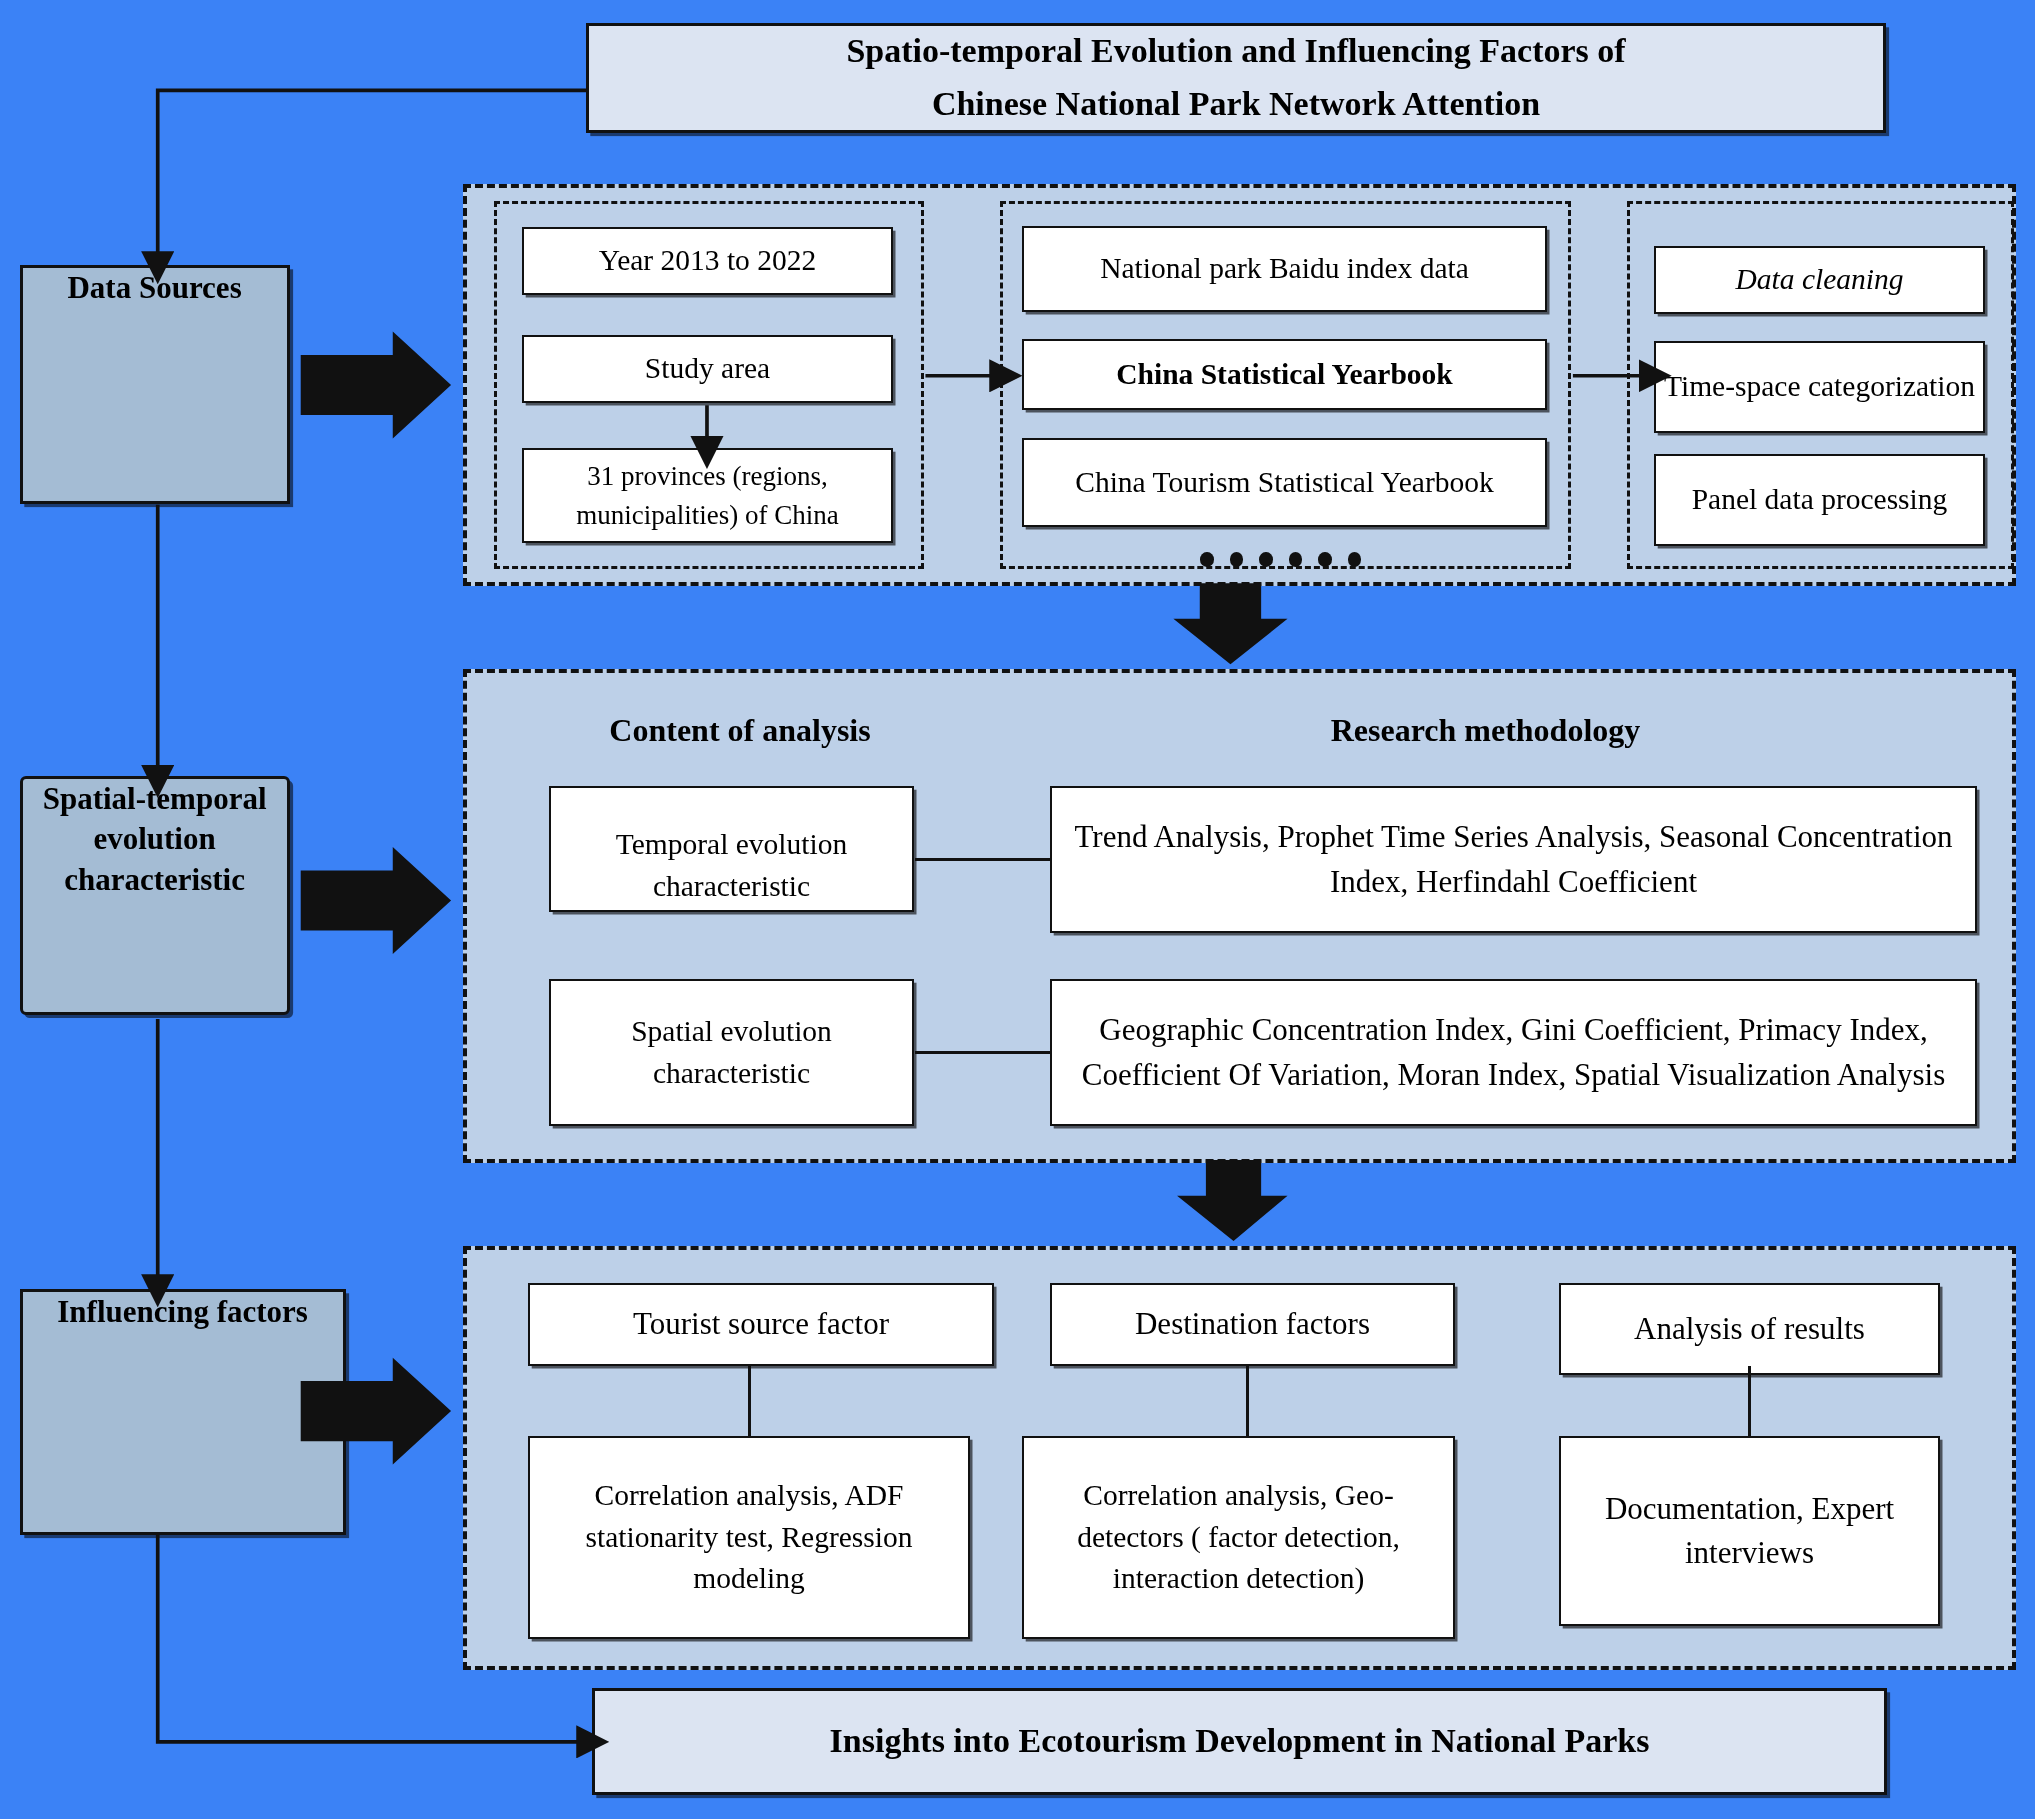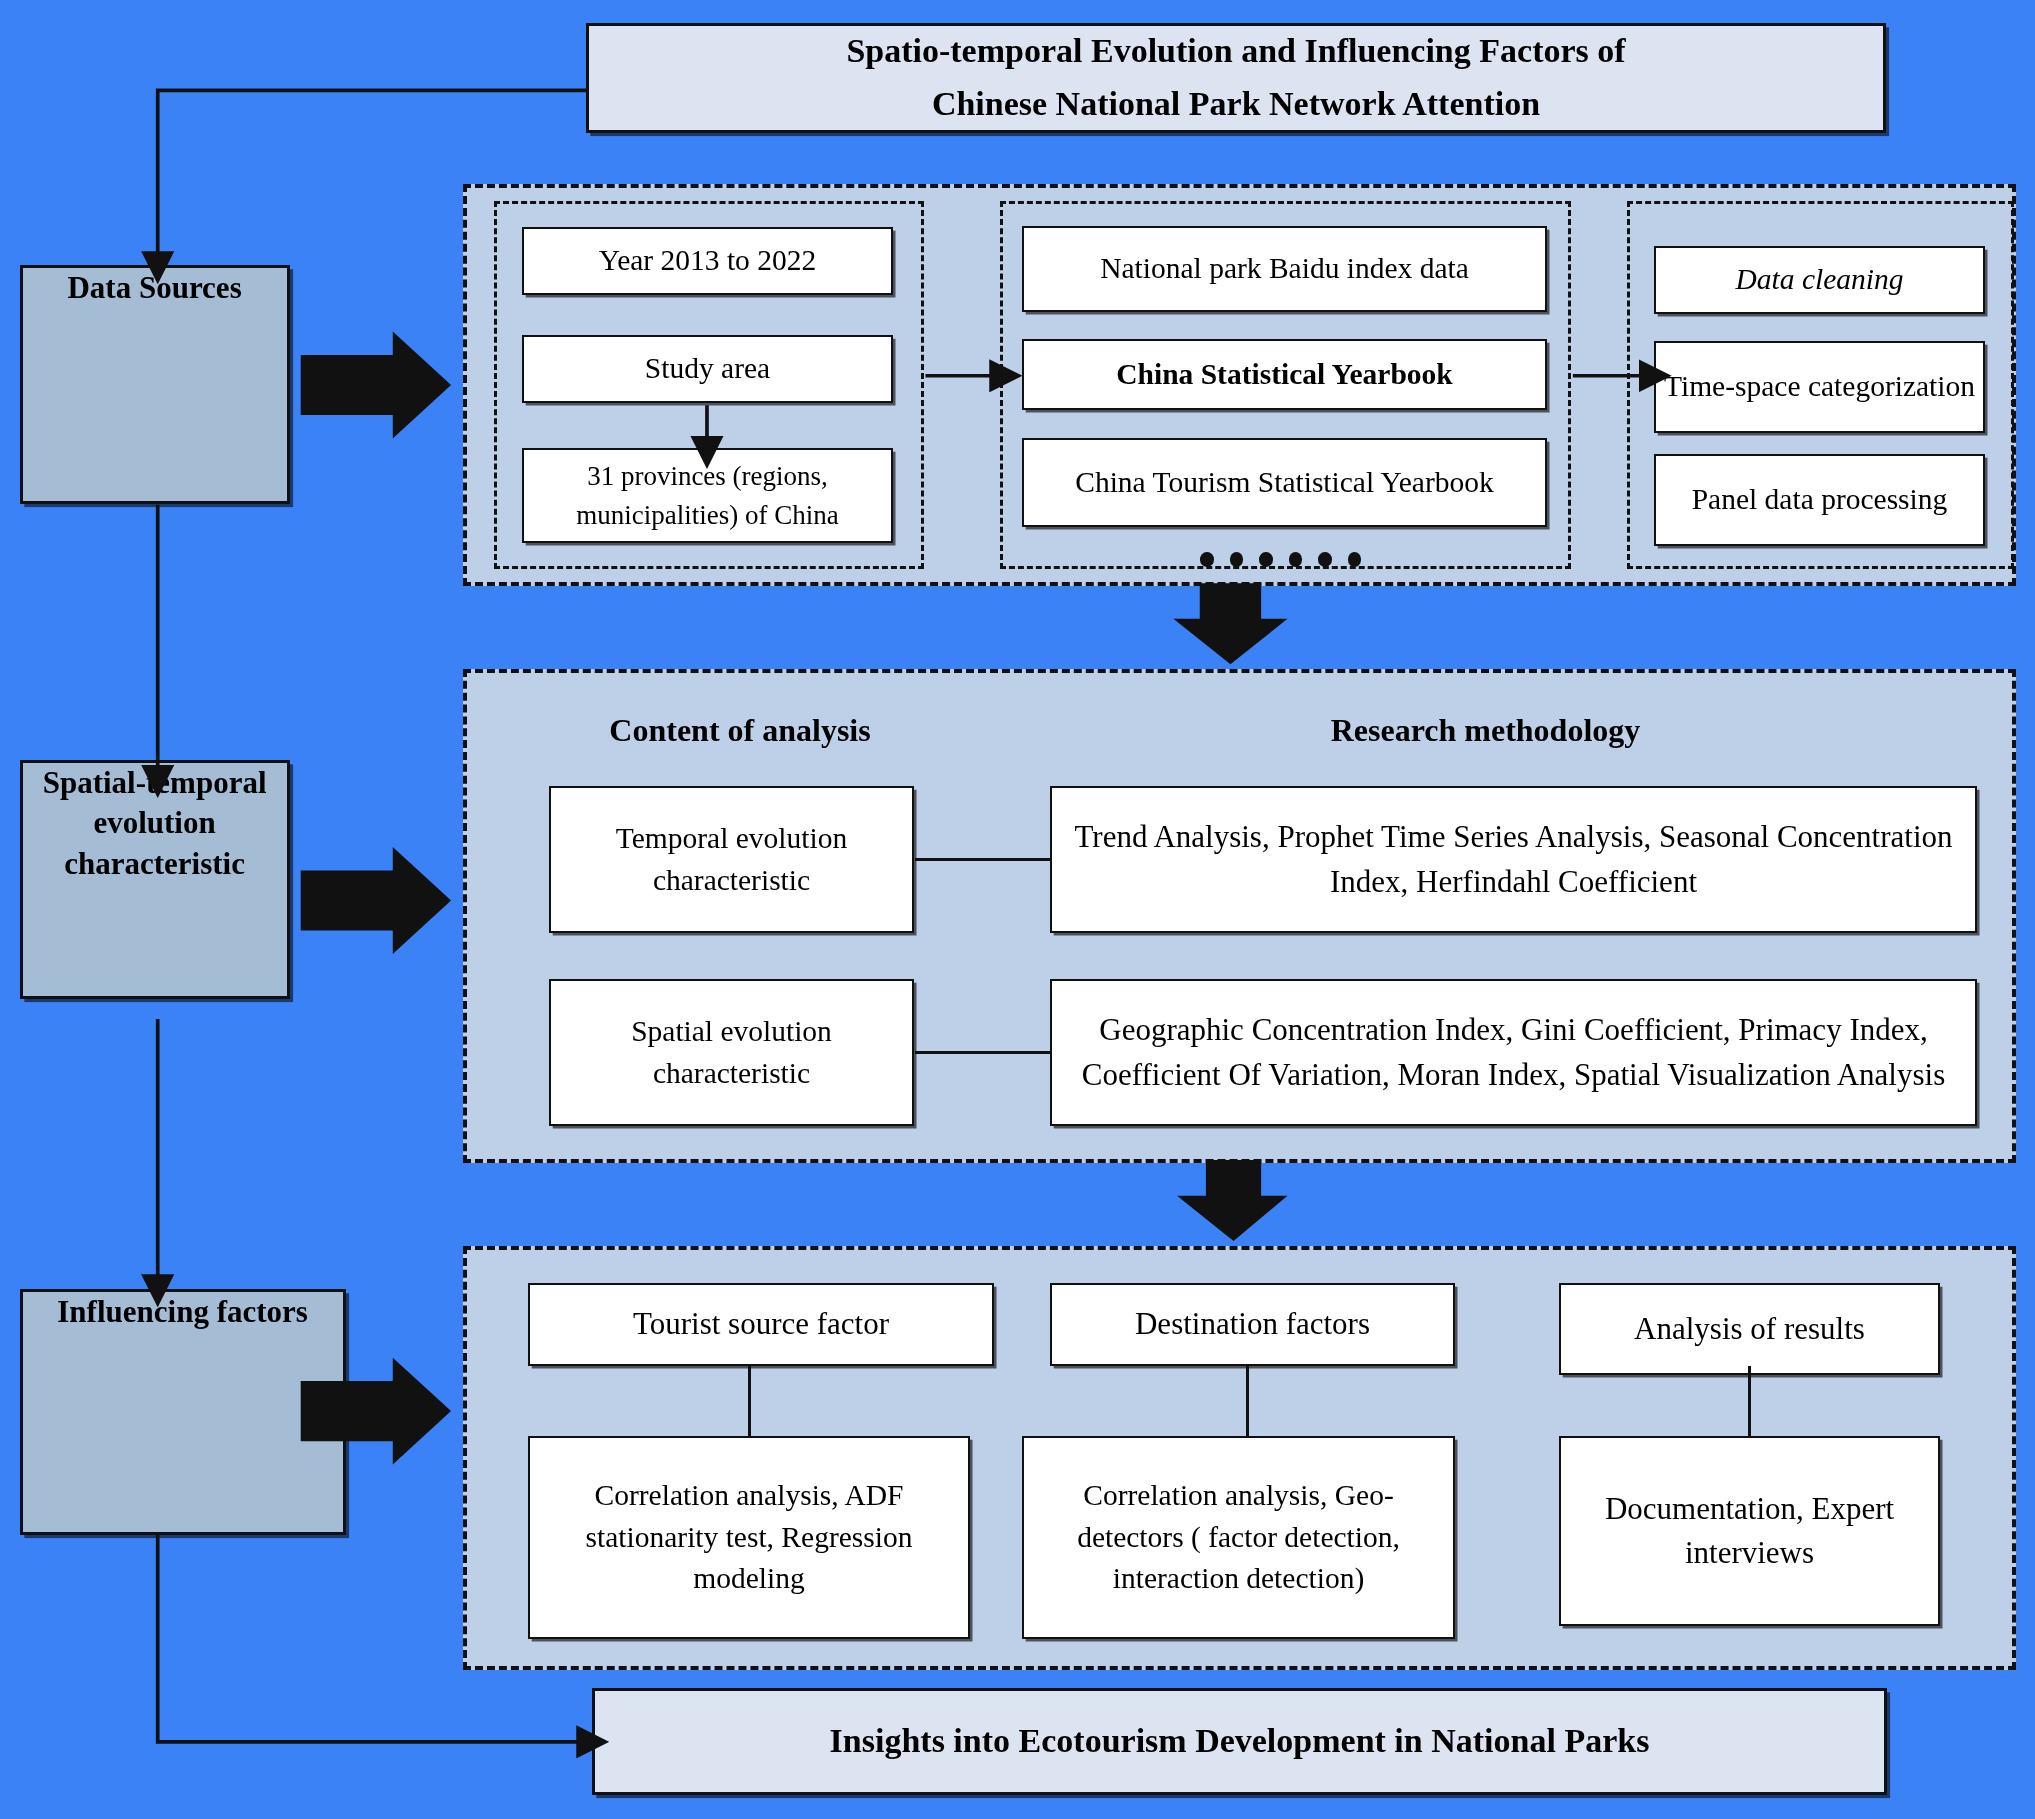--- a/index.html
+++ b/index.html
@@ -81,21 +81,21 @@
     <div>
       <div>Spatio-temporal Evolution and Influencing Factors of</div>
       <div>Chinese National Park Network Attention</div>
     </div>
   </div>
 
   <div class="abs stage" style="left:19.6px;top:265px;width:270px;height:239px;font-size:31px;">
     <span>Data Sources</span>
   </div>
 
-  <div class="abs stage" style="left:19.6px;top:760px;width:270px;height:239px;font-size:31px;padding:0 8.6px;">
+  <div class="abs stage" style="left:19.6px;top:776px;width:270px;height:239px;font-size:31px;padding:0 8.6px;border-radius:6px;">
     <span>Spatial-temporal evolution characteristic</span>
   </div>
 
   <div class="abs stage" style="left:19.6px;top:1289px;width:326px;height:246px;font-size:31px;padding:0 8.6px;">
     <span>Influencing factors</span>
   </div>
 
   <div class="abs panel" style="left:463px;top:184px;width:1553px;height:402px;"></div>
 
   <div class="abs subpanel" style="left:494px;top:201px;width:430px;height:368px;"></div>
@@ -137,21 +137,21 @@
   </div>
   <div class="abs wbox" style="left:1654px;top:454px;width:331px;height:92px;font-size:29.5px;">
     <span>Panel data processing</span>
   </div>
 
   <div class="abs panel" style="left:463px;top:669px;width:1553px;height:494px;"></div>
 
   <div class="grouphead" style="left:568px;top:712px;width:344px;font-size:32px;">Content of analysis</div>
   <div class="grouphead" style="left:1056px;top:712px;width:859px;font-size:32px;">Research methodology</div>
 
-  <div class="abs wbox" style="left:549px;top:786px;width:365px;height:147px;font-size:29.5px;">
+  <div class="abs wbox" style="left:549px;top:786px;width:365px;height:126px;font-size:29.5px;align-items:flex-end;">
     <span>Temporal evolution characteristic</span>
   </div>
   <div class="abs wbox" style="left:1050px;top:786px;width:927px;height:147px;font-size:31px;padding:0 18.4px;">
     <span>Trend Analysis, Prophet Time Series Analysis, Seasonal Concentration Index, Herfindahl Coefficient</span>
   </div>
 
   <div class="abs wbox" style="left:549px;top:979px;width:365px;height:147px;font-size:29.5px;">
     <span>Spatial evolution characteristic</span>
   </div>
   <div class="abs wbox" style="left:1050px;top:979px;width:927px;height:147px;font-size:31px;padding:0 18.4px;">

